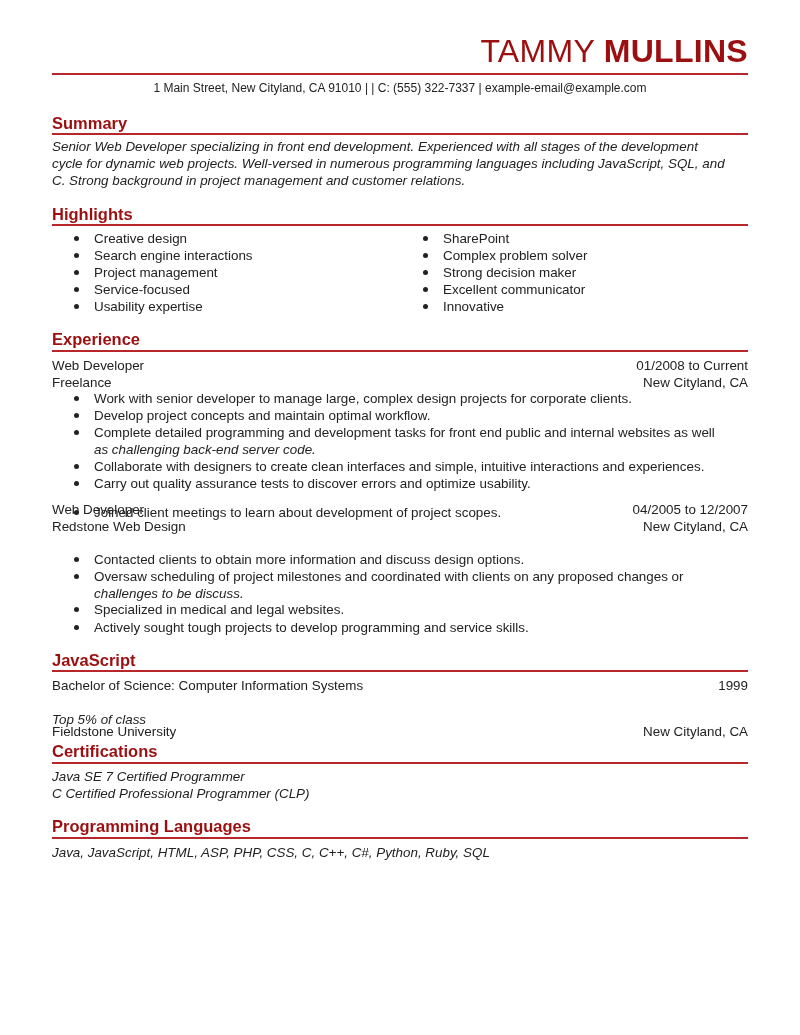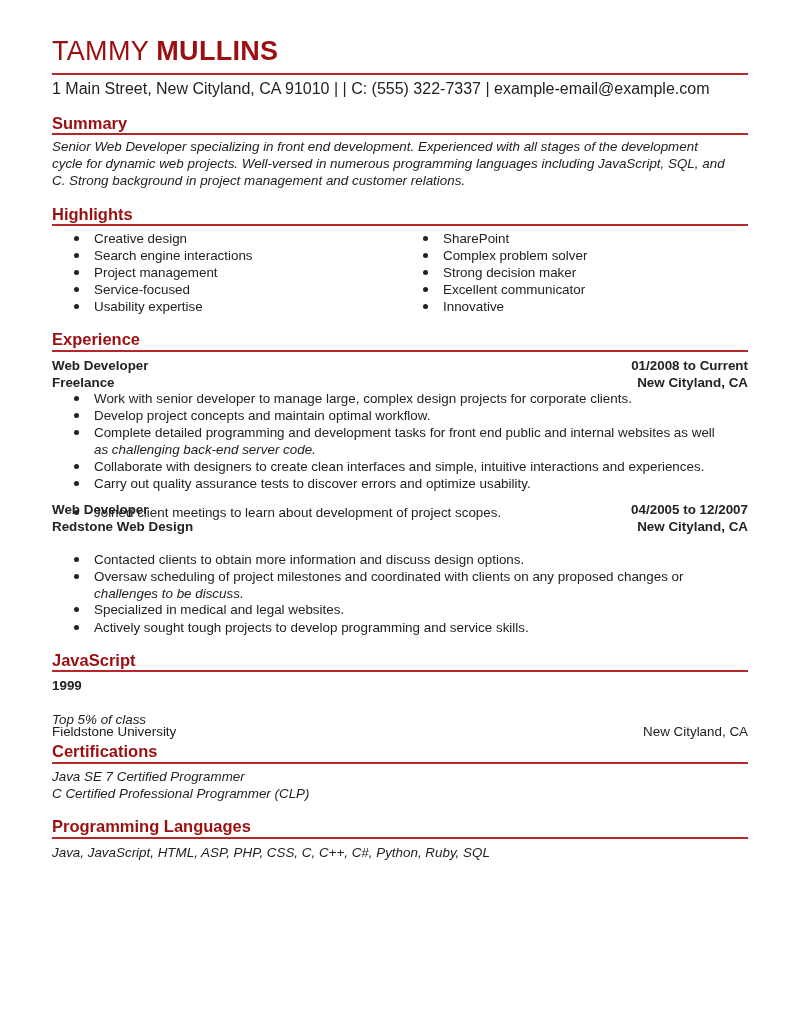--- a/index.html
+++ b/index.html
@@ -4,41 +4,41 @@
 <style>
   html, body { margin: 0; padding: 0; background: #ffffff; }
   body {
     width: 800px; height: 1035px; position: relative; overflow: hidden;
     font-family: "Liberation Sans", sans-serif; color: #222222;
     font-size: 13.4px; line-height: 17px;
   }
   .page { position: absolute; left: 52px; top: 0; width: 696px; }
   .name {
     position: absolute; left: 0; width: 696px; top: 35px;
-    text-align: left; font-size: 27px; line-height: 32px; color: #9b0f10;
+    text-align: right; font-size: 32px; line-height: 32px; color: #9b0f10;
     letter-spacing: 0.3px;
   }
   .name .last { font-weight: bold; }
   .rule { position: absolute; left: 0; width: 696px; height: 2px; background: #b9262a; }
   .contact {
-    position: absolute; left: 0; width: 696px; top: 80px; text-align: left;
-    font-size: 16px; line-height: 17px; color: #222;
+    position: absolute; left: 0; width: 696px; top: 80px; text-align: center;
+    font-size: 12px; line-height: 17px; color: #222;
   }
   .section-title {
     position: absolute; left: 0; width: 696px; text-align: left;
     font-size: 16.5px; font-weight: bold; color: #9b0f10; line-height: 20px;
   }
   .para { position: absolute; left: 0; width: 700px; font-style: italic; }
   .bul { position: absolute; left: 42px; }
   .bul::before {
     content: ""; position: absolute; left: -20px; top: 6px; width: 5px; height: 5px;
     border-radius: 50%; background: #222;
   }
   .row { position: absolute; left: 0; width: 696px; display: flex; justify-content: space-between; }
-  .bold { font-weight: bold; }
+  .bold { font-weight: normal; }
 </style>
 </head>
 <body>
 
 <div class="page">
 
   <div class="name">
     <span>TAMMY</span>
     <span class="last">MULLINS</span>
   </div>
@@ -93,20 +93,21 @@
   <div class="bul" style="top:504px">Joined client meetings to learn about development of project scopes.</div>
   <div class="bul" style="top:551px">Contacted clients to obtain more information and discuss design options.</div>
   <div class="bul" style="top:568px">Oversaw scheduling of project milestones and coordinated with clients on any proposed changes or</div>
   <div class="para" style="top:585px;left:42px">challenges to be discuss.</div>
   <div class="bul" style="top:601px">Specialized in medical and legal websites.</div>
   <div class="bul" style="top:619px">Actively sought tough projects to develop programming and service skills.</div>
 
   <div class="section-title" style="top:650px">JavaScript</div>
   <div class="rule" style="top:670px"></div>
   <div class="row" style="top:677px">
+    <span class="bold"><span>Bachelor of Science</span><span>: Computer Information Systems</span></span>
     <span class="bold">1999</span>
   </div>
   <div class="row" style="top:723px">
     <span>Fieldstone University</span>
     <span>New Cityland, CA</span>
   </div>
   <div class="para" style="top:711px">Top 5% of class</div>
 
   <div class="section-title" style="top:741px">Certifications</div>
   <div class="rule" style="top:762px"></div>

